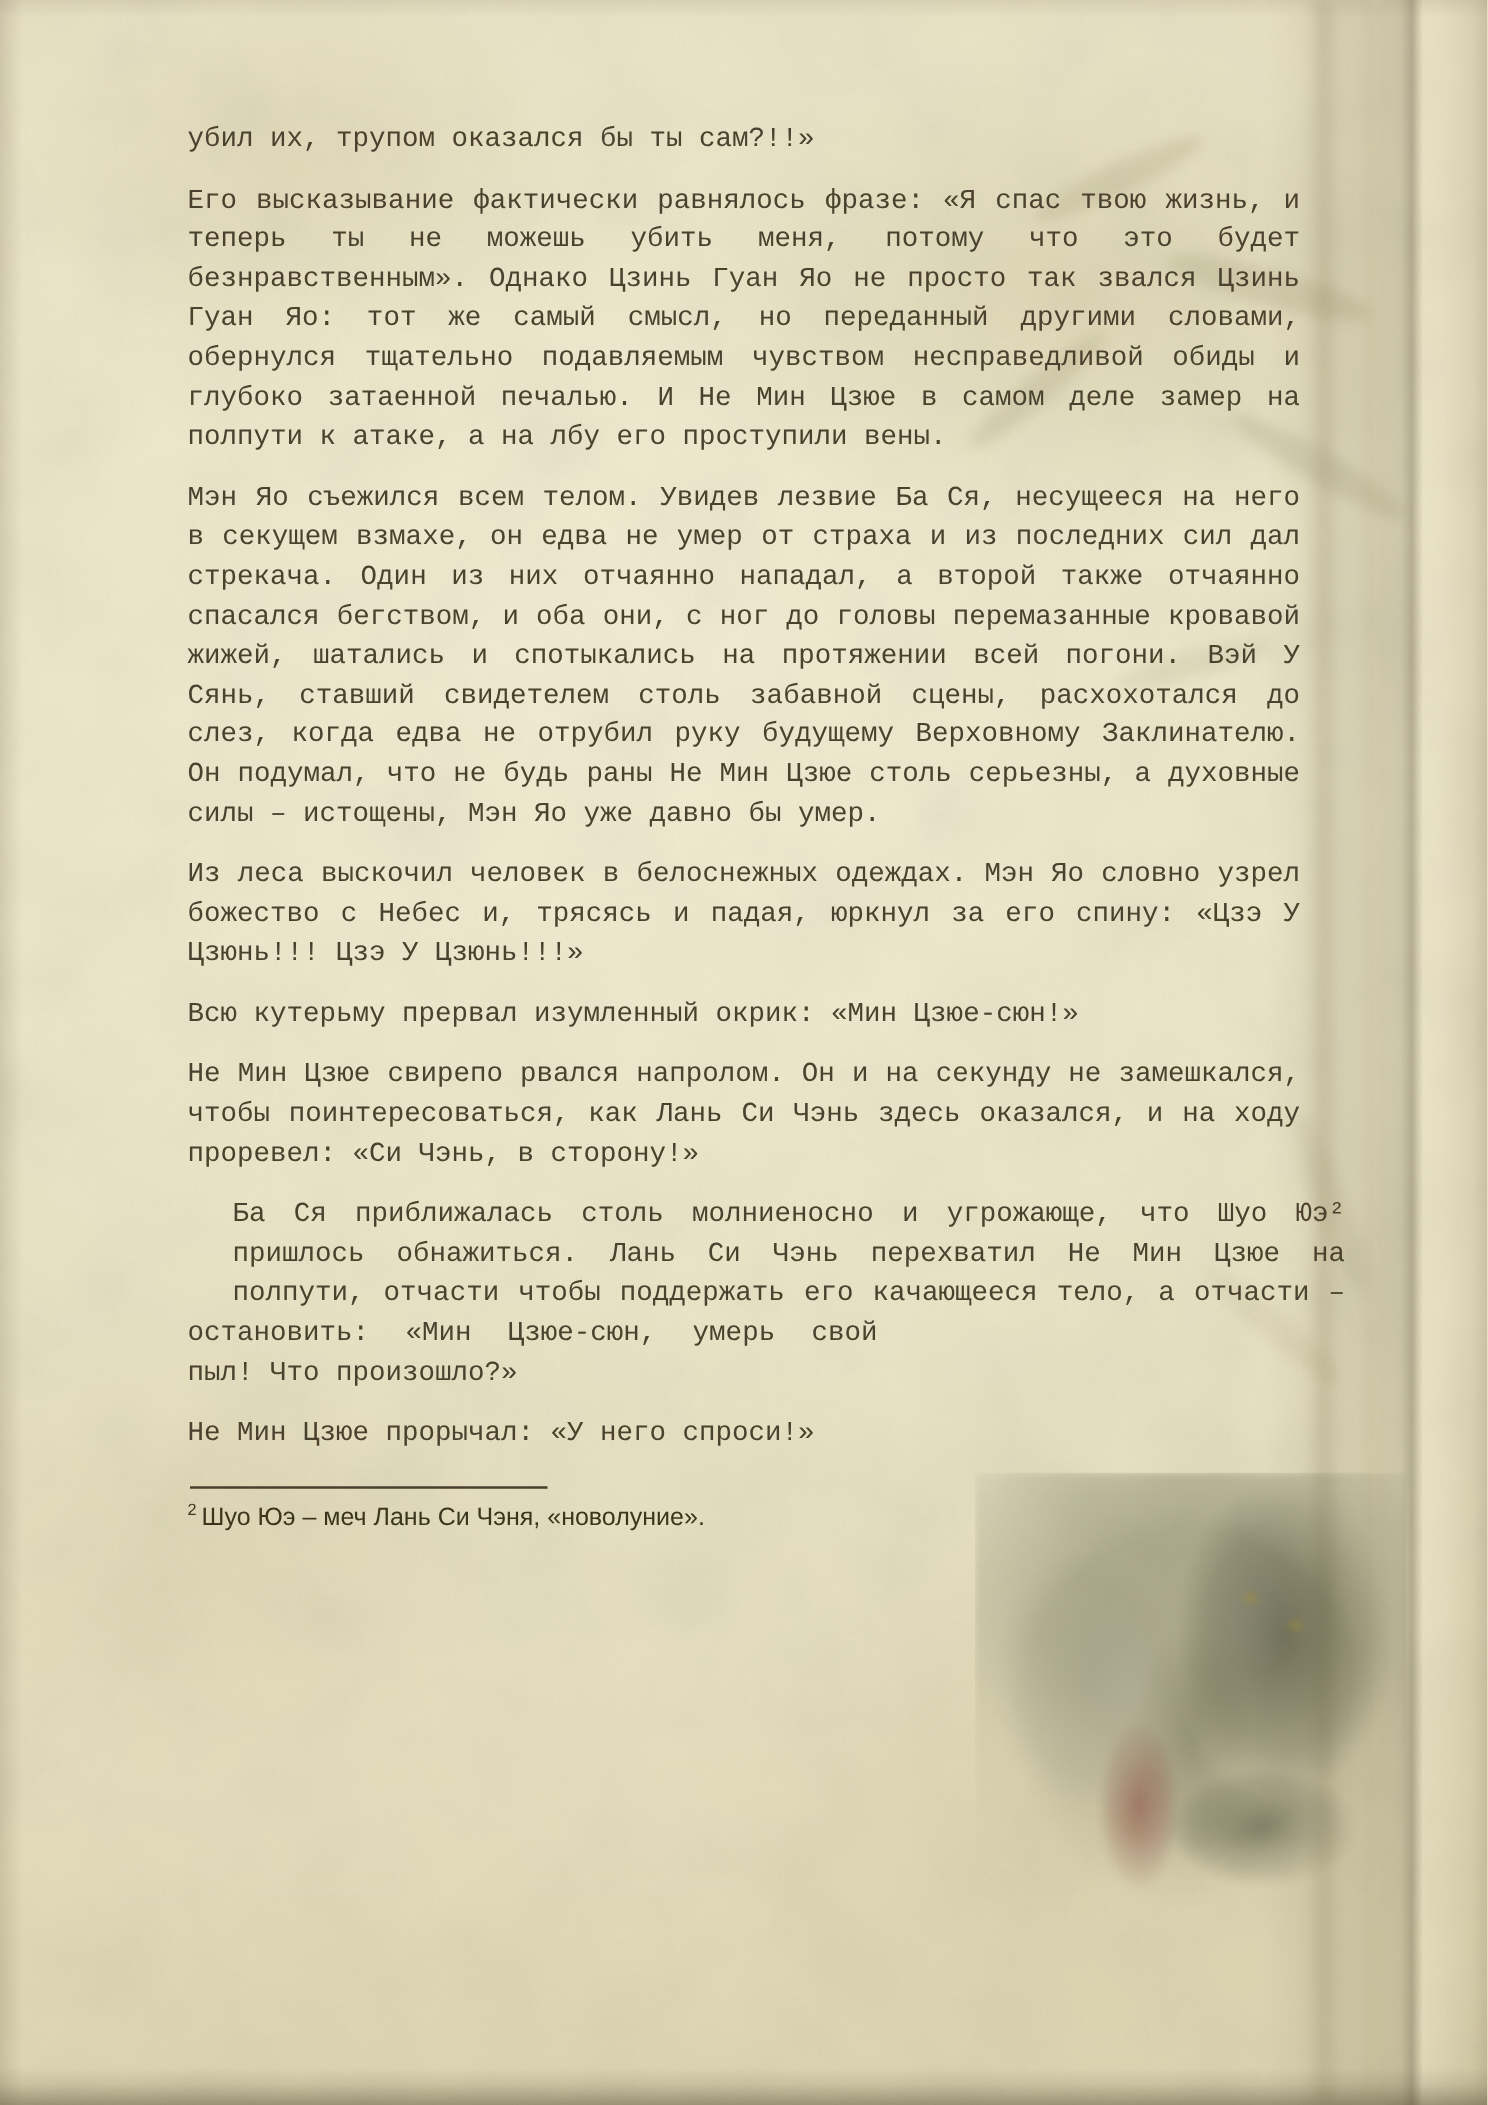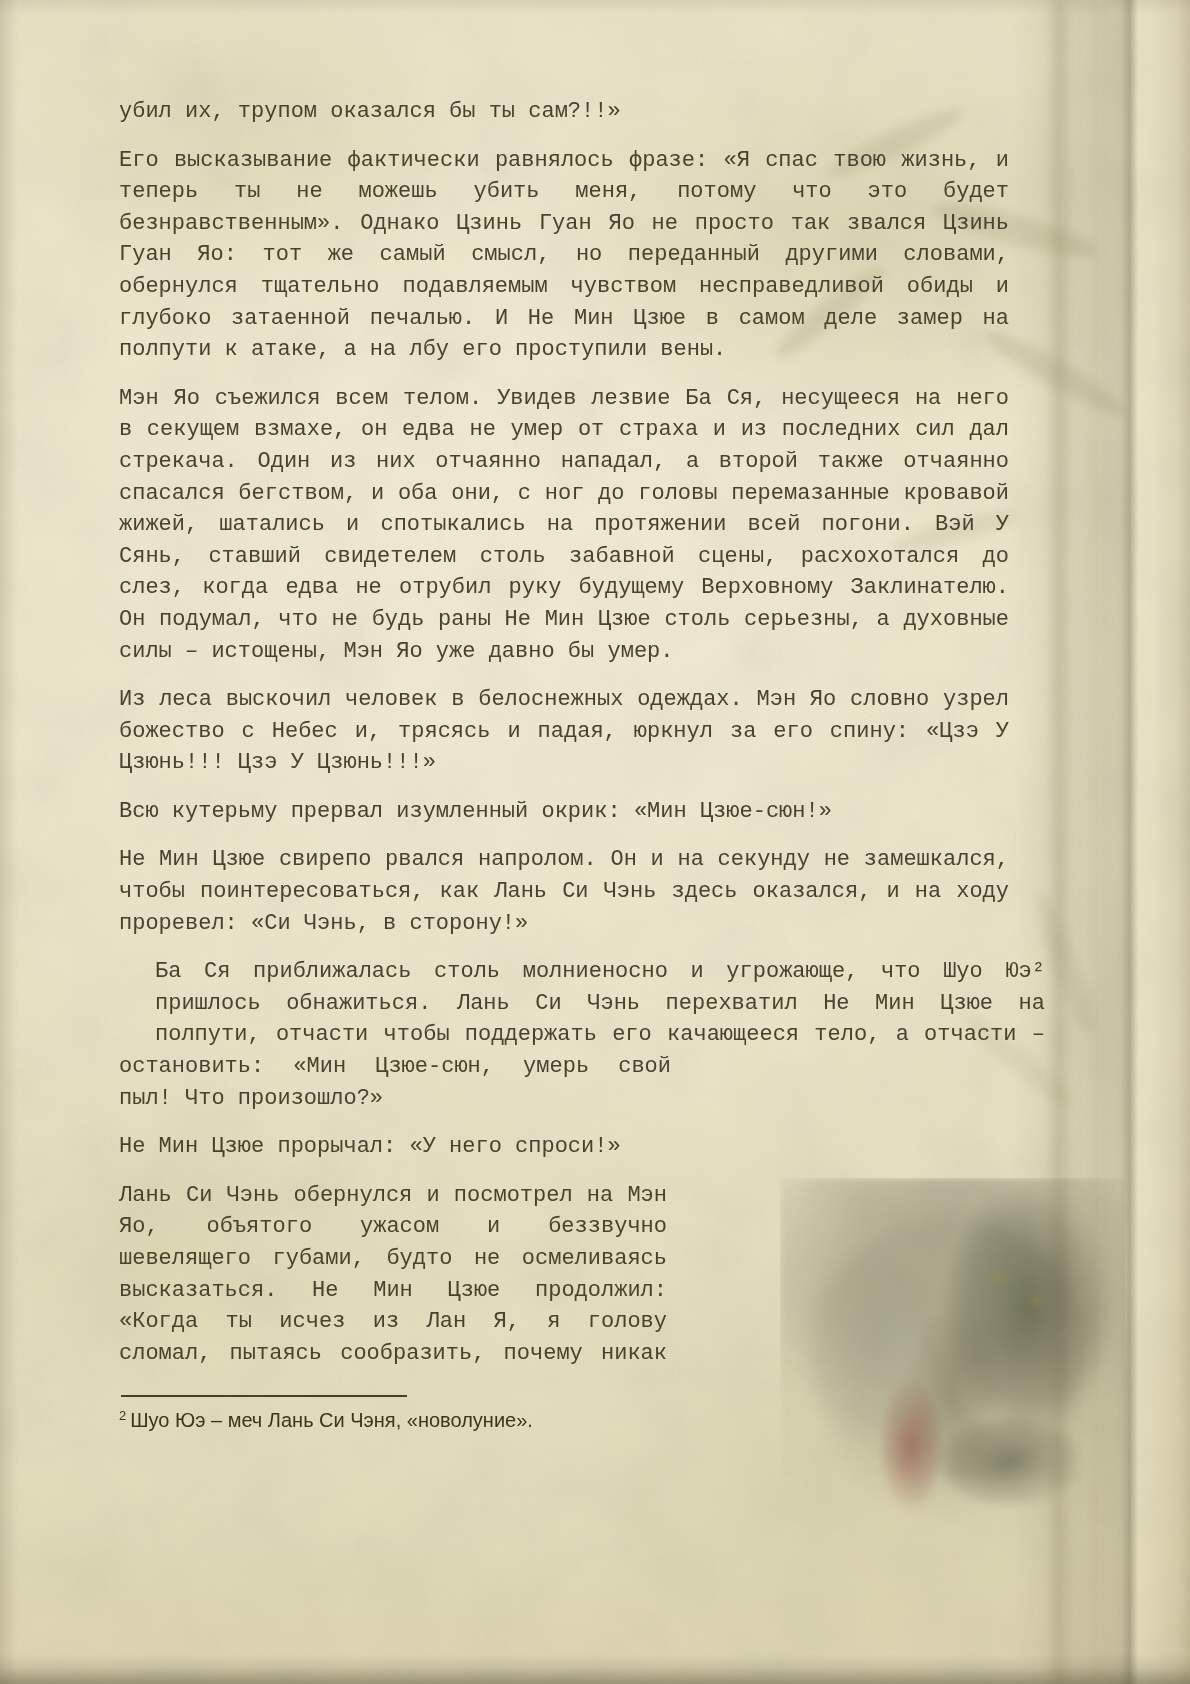--- a/index.html
+++ b/index.html
@@ -78,21 +78,21 @@
     filter:blur(3px) saturate(.9);
   }
   .illustration::after{ 
     content:"";position:absolute;left:216px;top:98px;width:9px;height:5px;
     background:#a8932c;border-radius:50%;
     box-shadow:36px 22px 0 #a8932c;
     filter:blur(1px);opacity:.8;
   }
   
   .textblock{
-    position:absolute;left:119px;top:96px;width:900px;
+    position:absolute;left:150px;top:96px;width:900px;
     color:#4a422e;
     font-size:22px;line-height:31.6px;
     text-align:justify;
   }
   .para{margin:0 0 17px 0;width:890px;}
   .para.cont{margin-bottom:0;margin-left:36px;}
   .para.narrow-a{width:552px;}
   .para.narrow-b{width:548px;}
   .para.just-last{text-align-last:justify;}
   .footnote-rule{
@@ -148,21 +148,20 @@
     <div>
         <p class="para full">убил их, трупом оказался бы ты сам?!!»</p>
         <p class="para full">Его высказывание фактически равнялось фразе: «Я спас твою жизнь, и теперь ты не можешь убить меня, потому что это будет безнравственным». Однако Цзинь Гуан Яо не просто так звался Цзинь Гуан Яо: тот же самый смысл, но переданный другими словами, обернулся тщательно подавляемым чувством несправедливой обиды и глубоко затаенной печалью. И Не Мин Цзюе в самом деле замер на полпути к атаке, а на лбу его проступили вены.</p>
         <p class="para full">Мэн Яо съежился всем телом. Увидев лезвие Ба Ся, несущееся на него в секущем взмахе, он едва не умер от страха и из последних сил дал стрекача. Один из них отчаянно нападал, а второй также отчаянно спасался бегством, и оба они, с ног до головы перемазанные кровавой жижей, шатались и спотыкались на протяжении всей погони. Вэй У Сянь, ставший свидетелем столь забавной сцены, расхохотался до слез, когда едва не отрубил руку будущему Верховному Заклинателю. Он подумал, что не будь раны Не Мин Цзюе столь серьезны, а духовные силы – истощены, Мэн Яо уже давно бы умер.</p>
         <p class="para full">Из леса выскочил человек в белоснежных одеждах. Мэн Яо словно узрел божество с Небес и, трясясь и падая, юркнул за его спину: «Цзэ У Цзюнь!!! Цзэ У Цзюнь!!!»</p>
         <p class="para full">Всю кутерьму прервал изумленный окрик: «Мин Цзюе-сюн!»</p>
         <p class="para full">Не Мин Цзюе свирепо рвался напролом. Он и на секунду не замешкался, чтобы поинтересоваться, как Лань Си Чэнь здесь оказался, и на ходу проревел: «Си Чэнь, в сторону!»</p>
         <p class="para full cont just-last">Ба Ся приближалась столь молниеносно и угрожающе, что Шуо Юэ² пришлось обнажиться. Лань Си Чэнь перехватил Не Мин Цзюе на полпути, отчасти чтобы поддержать его качающееся тело, а отчасти –</p>
         <p class="para narrow-a">остановить: «Мин Цзюе-сюн, умерь свой пыл! Что произошло?»</p>
         <p class="para narrow-b">Не Мин Цзюе прорычал: «У него спроси!»</p>
-        <p class="para narrow-b just-last">Лань Си Чэнь обернулся и посмотрел на Мэн Яо, объятого ужасом и беззвучно шевелящего губами, будто не осмеливаясь высказаться. Не Мин Цзюе продолжил: «Когда ты исчез из Лан Я, я голову сломал, пытаясь сообразить, почему никак</p>
       </div>
     <div class="footnote-rule"></div>
     <div class="footnote">
       <sup>2</sup><span>Шуо Юэ – меч Лань Си Чэня, «новолуние».</span>
     </div>
   </main>
 
 </div>
 
 </body></html>

